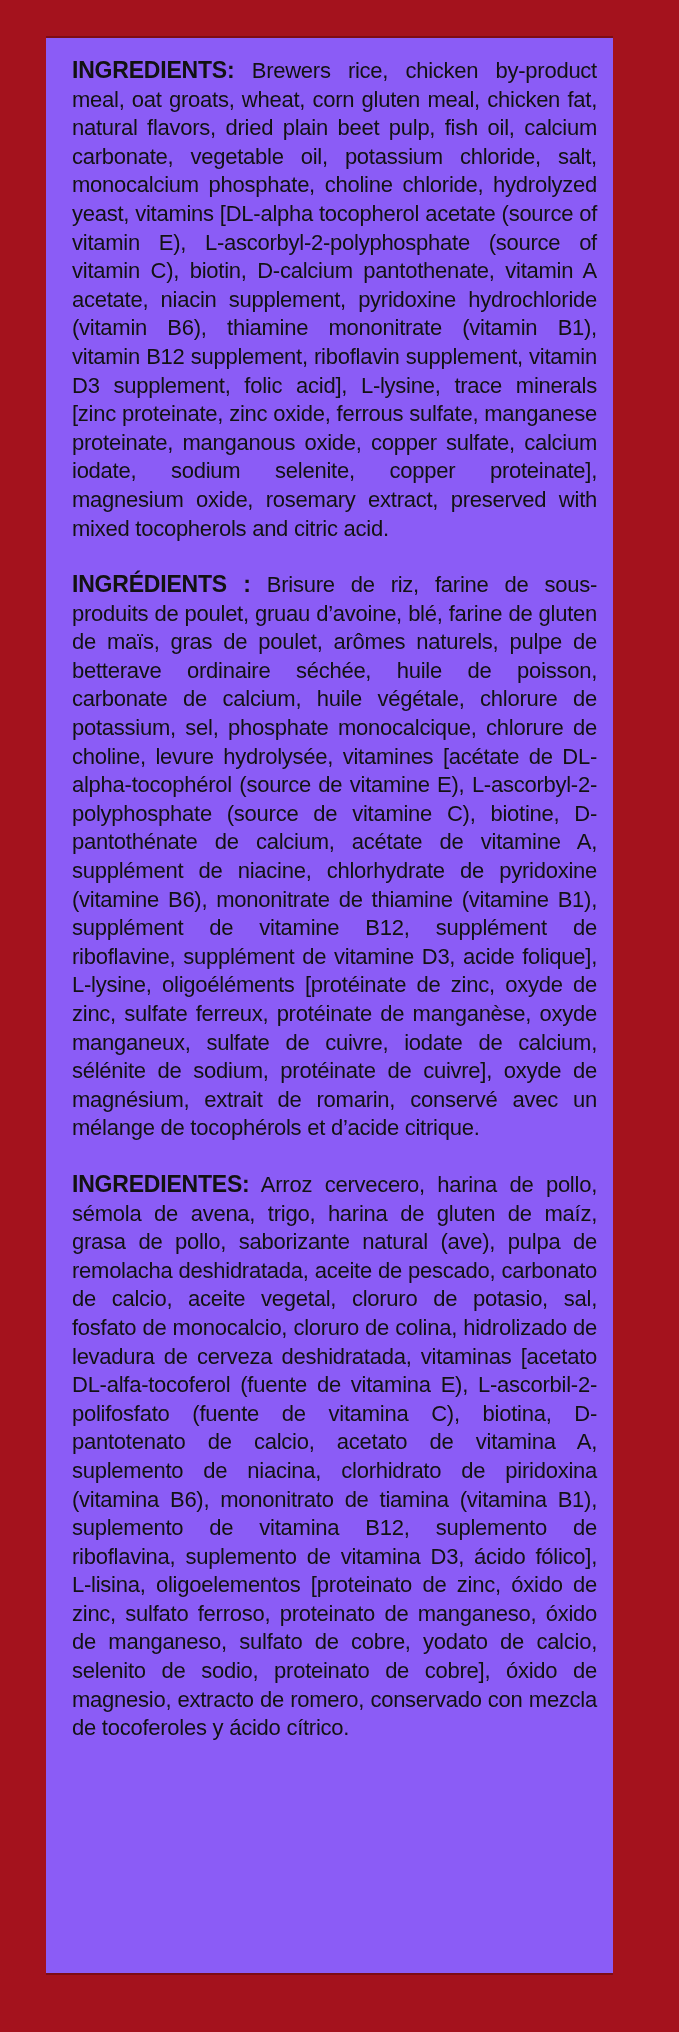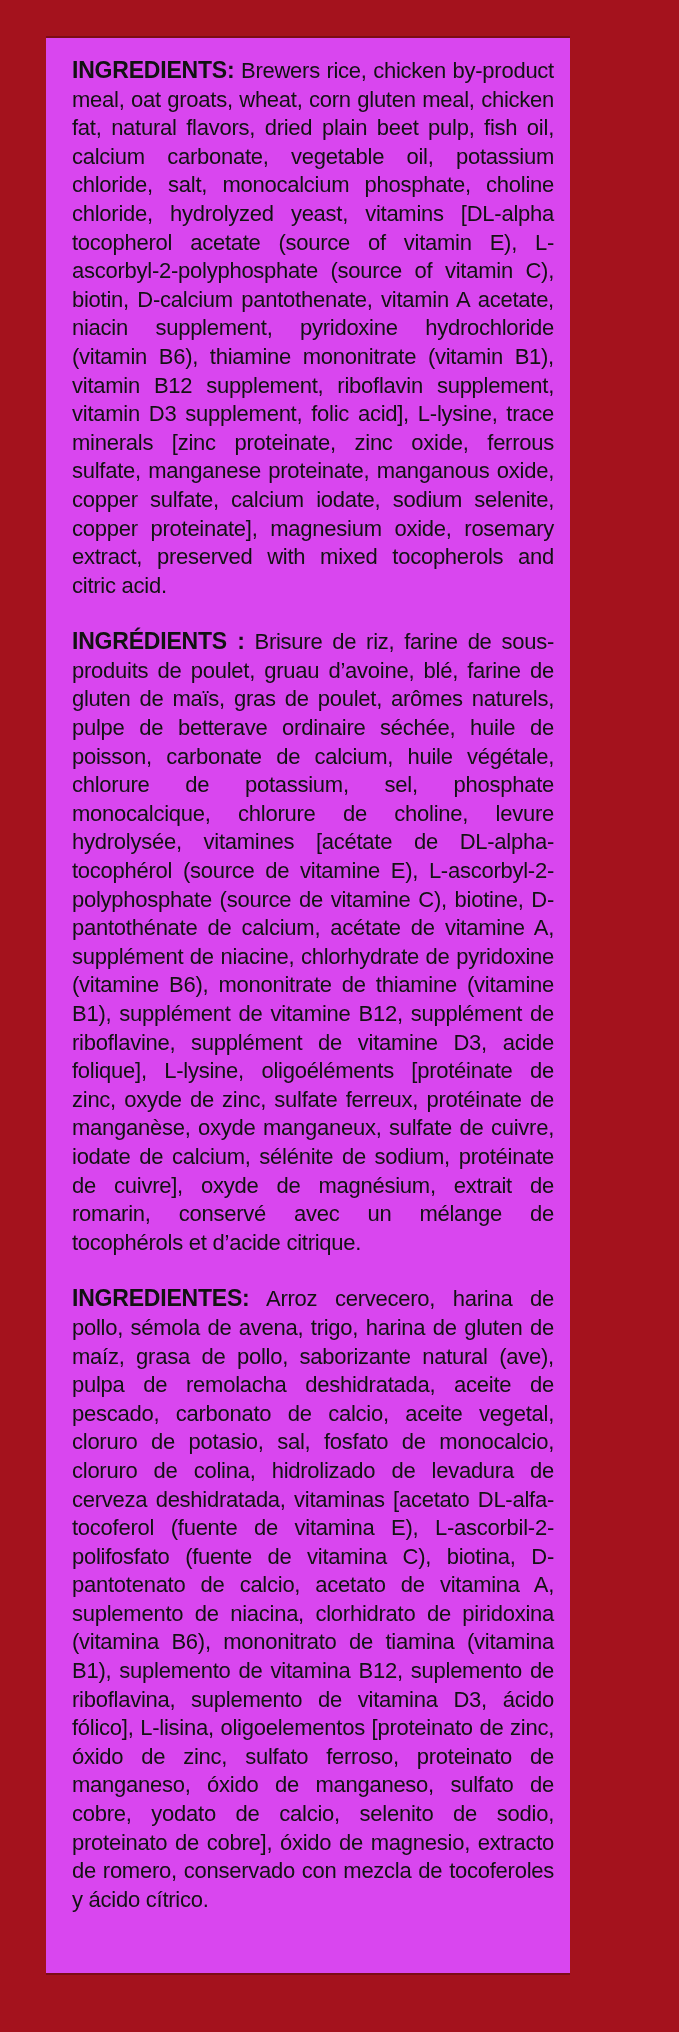--- a/index.html
+++ b/index.html
@@ -11,23 +11,23 @@
     width: 679px;
     height: 2032px;
     background: #a4121d;
     font-family: "Liberation Sans", sans-serif;
     overflow: hidden;
   }
   .label-panel {
     position: absolute;
     left: 46px;
     top: 36px;
-    width: 524px;
+    width: 567px;
     height: 1939px;
-    background: #d946ef;
+    background: #8b5cf6;
     border-top: 2px solid #7c0c15;
     border-bottom: 2px solid #7c0c15;
     box-sizing: border-box;
   }
   .text-area {
     padding: 18px 16px 0 26px;
   }
   .ingredients-para {
     margin: 0 0 27px 0;
     font-size: 22px;

